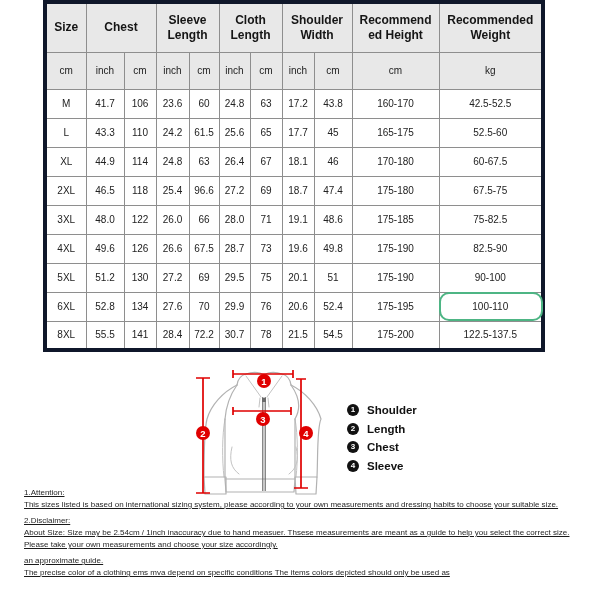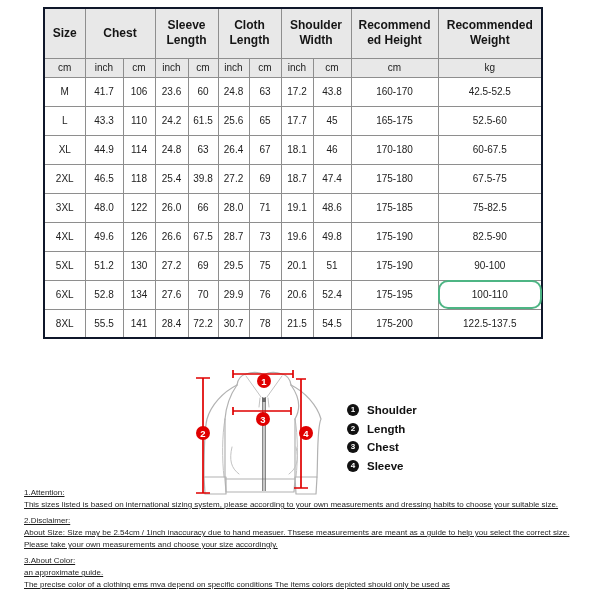--- a/index.html
+++ b/index.html
@@ -2,34 +2,34 @@
 <html><head>
 <meta charset="utf-8">
 <style>
   html,body{margin:0;padding:0;}
   body{
     width:600px;height:600px;background:#ffffff;overflow:hidden;position:relative;
     font-family:"Liberation Sans",sans-serif;color:#1a1a1a;
   }
   
   table.size-chart{
-    position:absolute;left:43px;top:7px;width:498px;
+    position:absolute;left:43px;top:0;width:498px;
     border-collapse:collapse;table-layout:fixed;
-    border:2px solid #0f172a;
+    border:4px solid #0f172a;
   }
   table.size-chart th,table.size-chart td{
     border:1px solid #8e8e8e;text-align:center;vertical-align:middle;
     padding:0;overflow:hidden;
   }
   tr.header-row{height:50px;}
   tr.header-row th{
     background:#e8e8e8;font-size:12px;font-weight:bold;
     white-space:pre-line;line-height:1.25;color:#151515;
   }
-  tr.units-row{height:19px;}
+  tr.units-row{height:37px;}
   tr.units-row td{background:#e8e8e8;font-size:10px;color:#222;}
   tbody tr{height:29px;}
   tbody td{font-size:10px;color:#222;background:#fff;}
   td.hl{outline:2px solid #4db584;outline-offset:-2px;position:relative;border-radius:10px;}
   td.hl::after{
     content:"";position:absolute;right:0;bottom:0;width:3px;height:3px;background:#4db584;
   }
   
   .diagram-svg{position:absolute;left:160px;top:365px;width:280px;height:140px;}
   .art{stroke:#b2b2b2;stroke-width:1.2;fill:none;stroke-linejoin:round;stroke-linecap:round;}
@@ -136,21 +136,21 @@
         <td>18.1</td>
         <td>46</td>
         <td>170-180</td>
         <td>60-67.5</td>
       </tr>
       <tr>
         <td>2XL</td>
         <td>46.5</td>
         <td>118</td>
         <td>25.4</td>
-        <td>39.8</td>
+        <td>96.6</td>
         <td>27.2</td>
         <td>69</td>
         <td>18.7</td>
         <td>47.4</td>
         <td>175-180</td>
         <td>67.5-75</td>
       </tr>
       <tr>
         <td>3XL</td>
         <td>48.0</td>
@@ -275,17 +275,16 @@
   <div class="note-section">
     <div class="note-title">1.Attention:</div>
     <div class="note-line">This sizes listed is based on international sizing system, please according to your own measurements and dressing habits to choose your suitable size.</div>
   </div>
   <div class="note-section">
     <div class="note-title">2.Disclaimer:</div>
     <div class="note-line">About Size: Size may be 2.54cm / 1inch inaccuracy due to hand measuer. Thsese measurements are meant as a guide to help you select the correct size.</div>
     <div class="note-line">Please take your own measurements and choose your size accordingly.</div>
   </div>
   <div class="note-section">
-    <div class="note-title">3.About Color:</div>
     <div class="note-line">an approximate guide.</div>
     <div class="note-line">The precise color of a clothing ems mva depend on specific conditions The items colors depicted should only be used as</div>
   </div>
 </div>
 
 </body></html>

